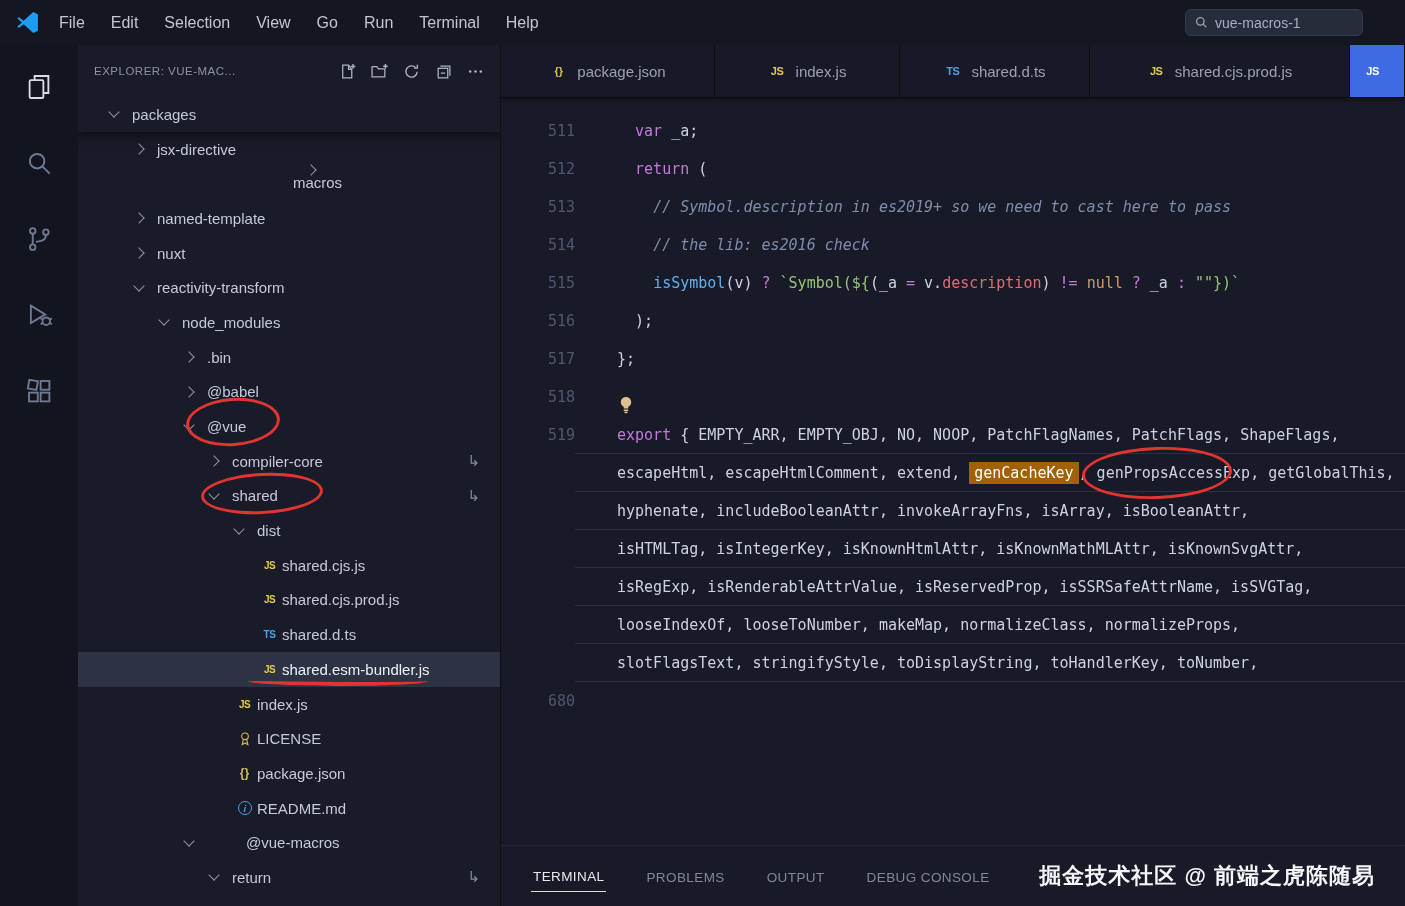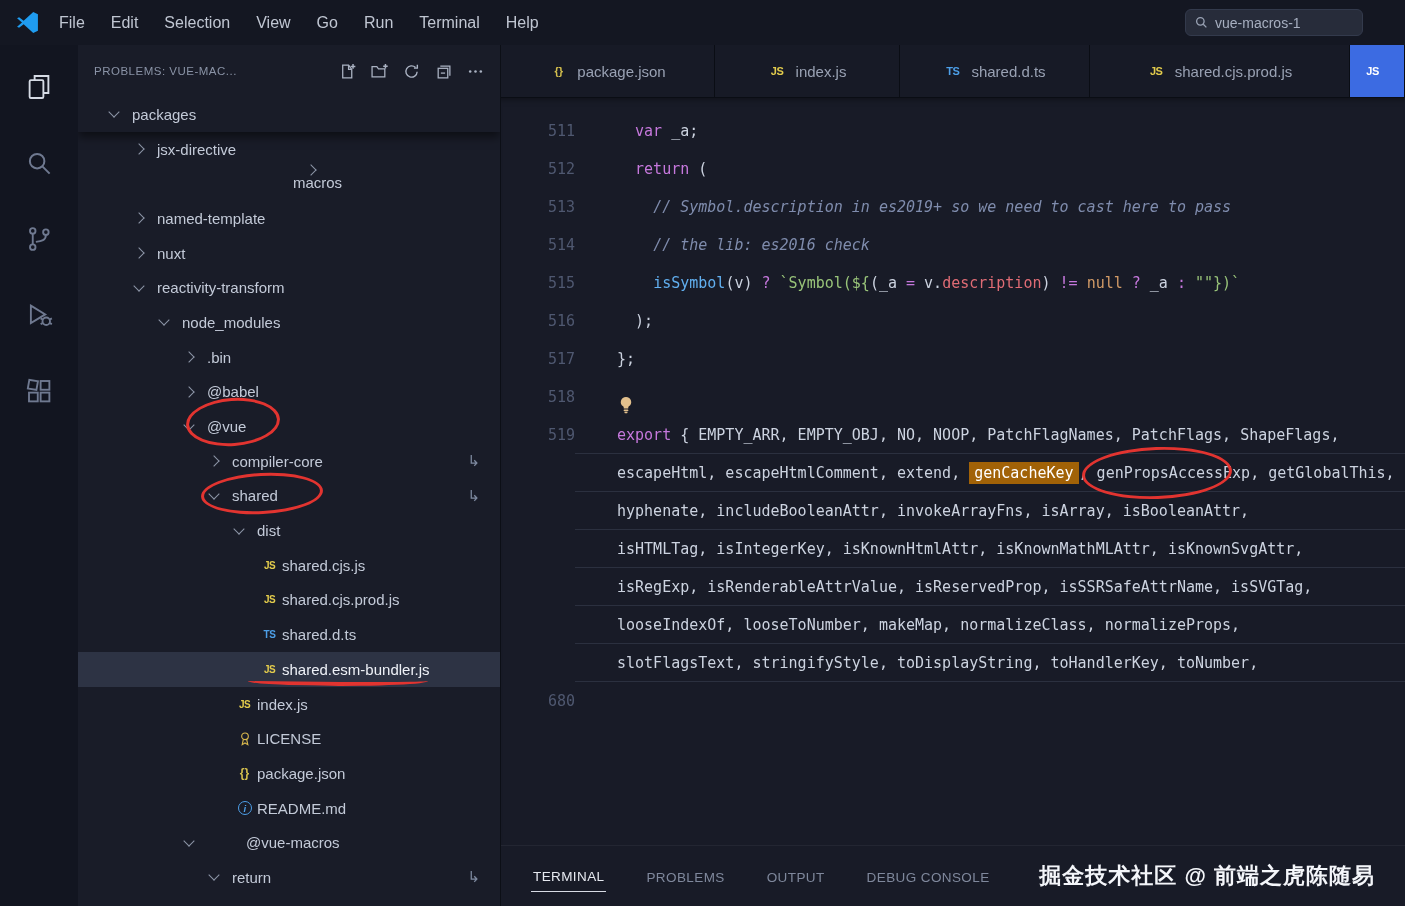--- a/index.html
+++ b/index.html
@@ -144,21 +144,21 @@
             <rect x="4" y="13.3" width="7" height="7"></rect>
             <rect x="13.3" y="13.3" width="7" height="7"></rect>
             <rect x="13.3" y="4" width="7" height="7"></rect>
             <rect x="3.6" y="3.6" width="7" height="7" transform="rotate(10 7.1 7.1)"></rect>
           </svg>
         </div>
       </div>
 
     <div class="sidebar">
       <div class="explorer-header">
-        <span class="explorer-title">PROBLEMS: VUE-MAC...</span>
+        <span class="explorer-title">EXPLORER: VUE-MAC...</span>
         <span class="explorer-tools" id="explorer-tools">
             <span class="tool-icon">
               <svg width="17" height="17" viewBox="0 0 16 16" fill="none" stroke="currentColor" stroke-width="1.2">
                 <path d="M9 2H3.5v12H12V6z"></path>
                 <path d="M9 2v4h3"></path>
                 <path d="M13.2 1v4.4M11 3.2h4.4" stroke-width="1.4"></path>
               </svg>
             </span>
             <span class="tool-icon">
               <svg width="17" height="17" viewBox="0 0 16 16" fill="none" stroke="currentColor" stroke-width="1.2">

